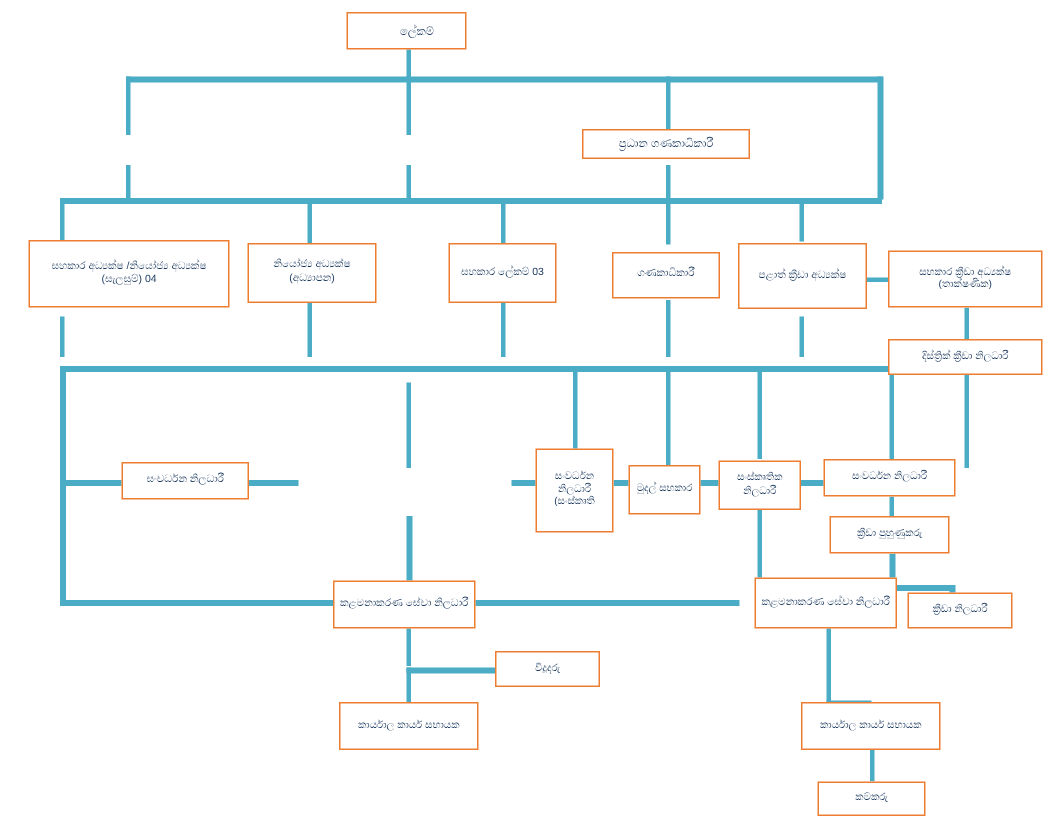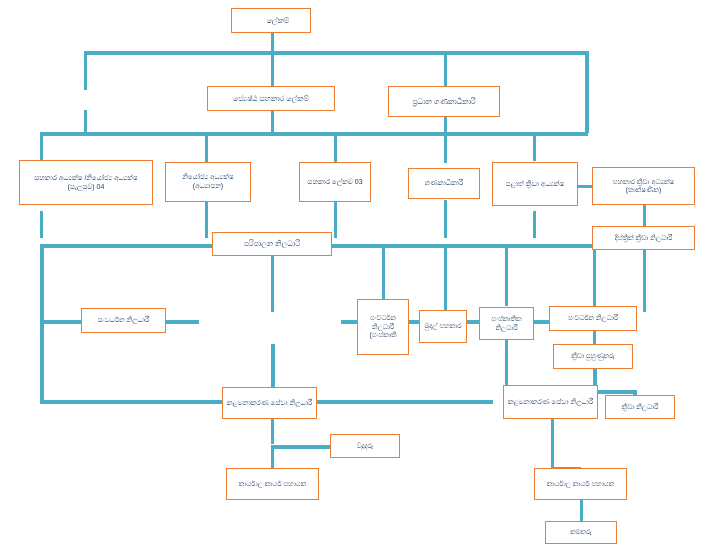--- a/index.html
+++ b/index.html
@@ -129,25 +129,22 @@
   <div class="ln v" style="left:551px; top:418px; height:50px;"></div>
 
   <div class="ln v" style="left:580px; top:500px; height:21px;"></div>
   <div class="ln h" style="left:551px; top:467px; width:30px;"></div>
 
   <div class="node" style="left:231px; top:8px; width:80px; height:25px;padding-left:16px;">
     <span>ලේකම්</span>
   </div>
 
 
-  <div class="node" style="left:207px; top:86px; width:128px; height:25px;">
-    <span>ජ්‍යෙෂ්ඨ සහකාර ලේකම්</span>
-  </div>
-
-  <div class="node" style="left:388px; top:86px; width:112px; height:31px;">
+
+  <div class="node" style="left:388px; top:86px; width:112px; height:20px;">
     <span>ප්‍රධාන ගණකාධිකාරී</span>
   </div>
 
   <div class="node small" style="left:19px; top:160px; width:134px; height:45px;">
     <span>සහකාර අධ්‍යක්ෂ /නියෝජ්‍ය අධ්‍යක්ෂ (සැලසුම්)  04</span>
   </div>
 
   <div class="node small" style="left:165px; top:162px; width:86px; height:40px;">
     <span>නියෝජ්‍ය අධ්‍යක්ෂ (අධ්‍යාපන)</span>
   </div>
@@ -165,23 +162,20 @@
   </div>
 
   <div class="node tiny" style="left:592px; top:167px; width:103px; height:38px;">
     <span>සහකාර ක්‍රීඩා අධ්‍යක්ෂ (තාක්ෂණික)</span>
   </div>
 
   <div class="node tiny" style="left:592px; top:226px; width:103px; height:24px;">
     <span>දිස්ත්‍රික් ක්‍රීඩා නිලධාරී</span>
   </div>
 
-  <div class="node" style="left:212px; top:232px; width:120px; height:24px;">
-    <span>පරිපාලන නිලධාරී</span>
-  </div>
 
   <div class="node small" style="left:81px; top:308px; width:85px; height:25px;">
     <span>සංවර්ධන නිලධාරී</span>
   </div>
 
 
   <div class="node tiny" style="left:357px; top:299px; width:52px; height:56px;">
     <span>සංවර්ධන නිලධාරී (සංස්කෘති</span>
   </div>
 

